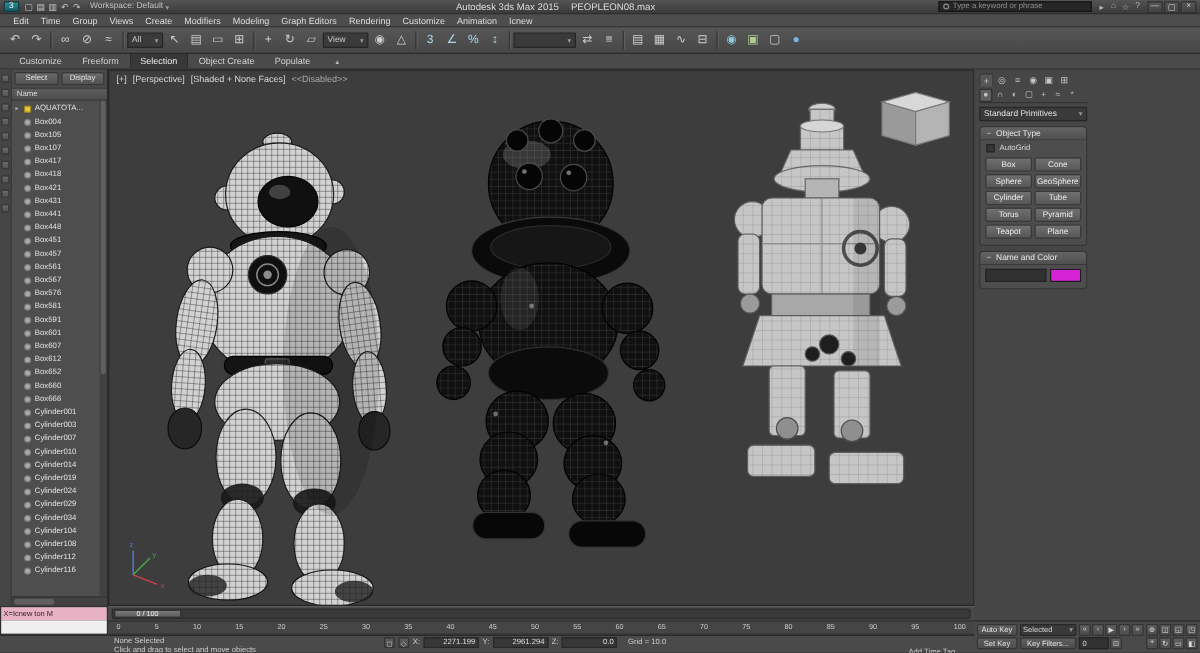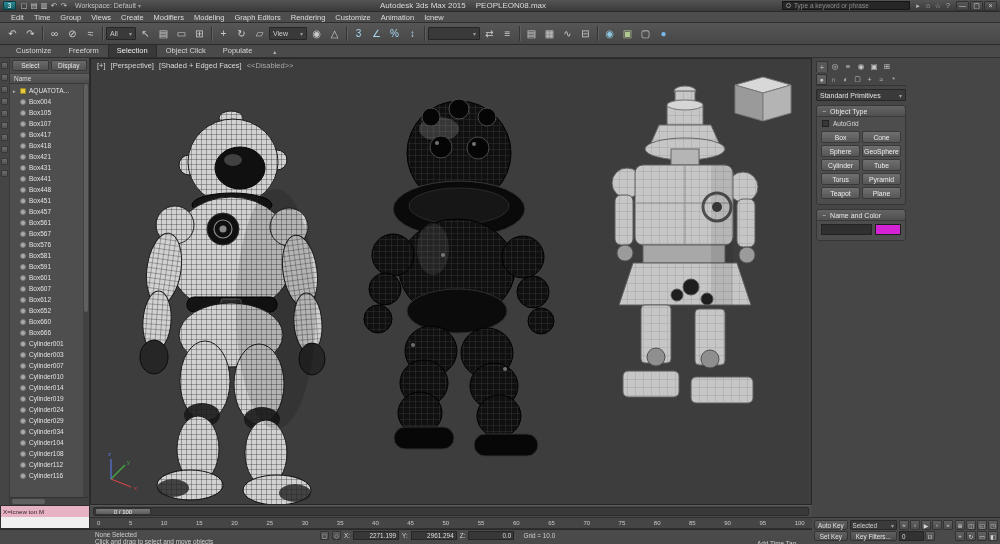--- a/index.html
+++ b/index.html
@@ -353,21 +353,21 @@
         </span><span class="tbtn">
           <span class="glyph">▢</span>
         </span><span class="tbtn" style="color: rgb(121, 183, 232);">
           <span class="glyph">●</span>
         </span>
     </span>
   </div>
 
   <div id="ribbon" class="abs">
     <span style="display:contents">
-      <span class="ribbon-tab">Customize</span><span class="ribbon-tab">Freeform</span><span class="ribbon-tab active">Selection</span><span class="ribbon-tab">Object Click</span><span class="ribbon-tab">Populate</span>
+      <span class="ribbon-tab">Customize</span><span class="ribbon-tab">Freeform</span><span class="ribbon-tab active">Selection</span><span class="ribbon-tab">Object Create</span><span class="ribbon-tab">Populate</span>
     </span>
     <span class="ribbon-min">▴</span>
   </div>
 
   <div id="scene-explorer" class="abs">
     <div class="ex-strip">
       <span class="strip-icon"></span>
         <span class="strip-icon"></span>
         <span class="strip-icon"></span>
         <span class="strip-icon"></span>
@@ -609,21 +609,21 @@
       <div class="ex-vscroll">
         <div class="ex-vthumb"></div>
       </div>
     </div>
   </div>
 
   <div id="viewport" class="abs">
     <div class="vp-label">
       <span>[+]</span>
       <span>[Perspective]</span>
-      <span>[Shaded + Edged Faces]</span>
+      <span>[Shaded + None Faces]</span>
       <span class="dim">&lt;&lt;Disabled&gt;&gt;</span>
     </div>
     <svg width="722" height="447" viewBox="0 0 722 447">
       <defs>
         <pattern id="m1" width="5" height="5" patternUnits="userSpaceOnUse">
           <rect width="5" height="5" fill="#d2d2d2"></rect>
           <path d="M0 0H5M0 0V5" stroke="#2b2b2b" stroke-width="0.7"></path>
         </pattern>
         <pattern id="m2" width="6" height="6" patternUnits="userSpaceOnUse">
           <rect width="6" height="6" fill="#101010"></rect>

